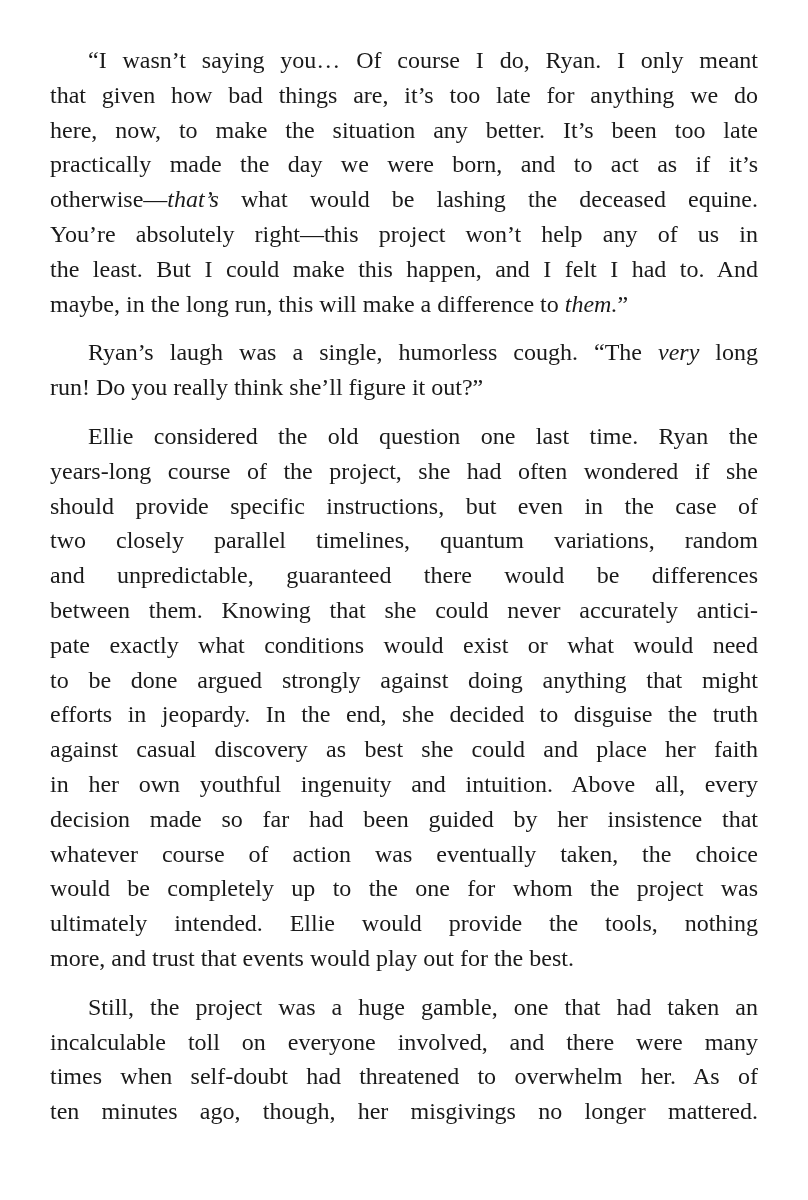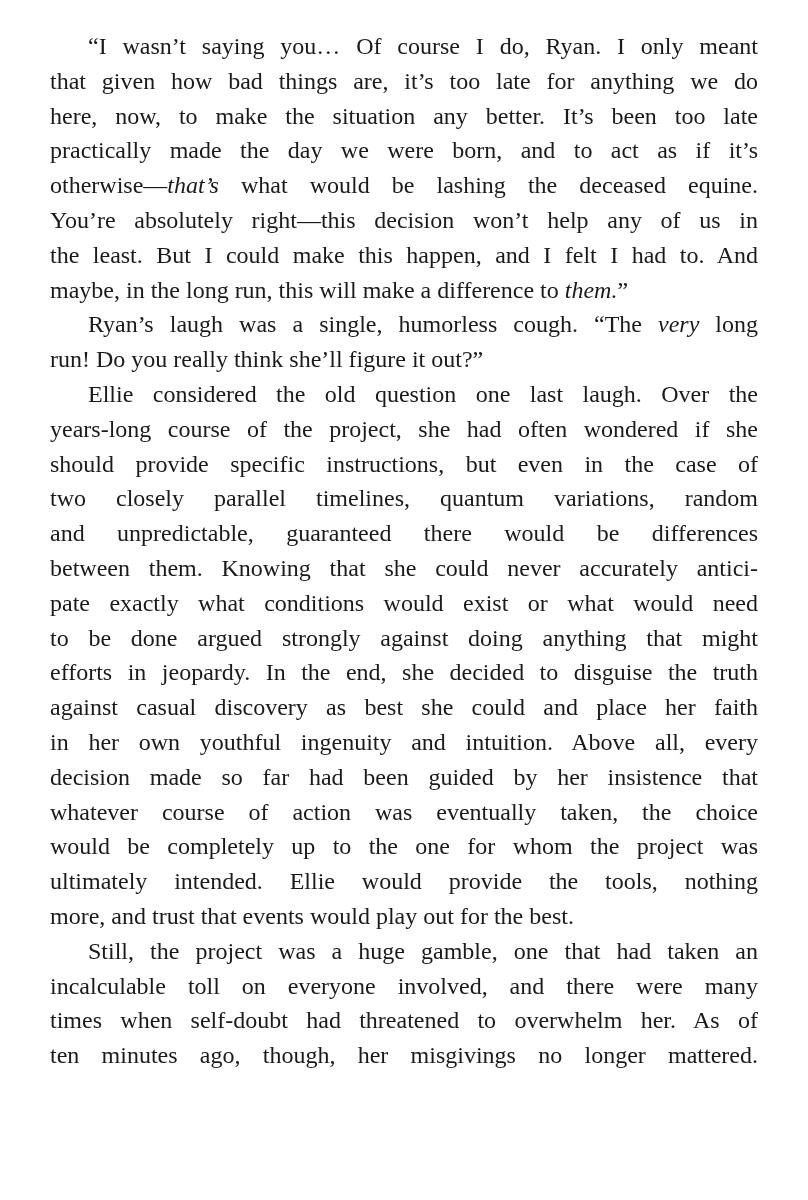--- a/index.html
+++ b/index.html
@@ -28,46 +28,47 @@
   .line {
     text-align: justify;
     text-align-last: justify;
     white-space: normal;
   }
   .line.last {
     text-align-last: left;
   }
   .line.indent {
     text-indent: 38px;
+    margin-top: 14px;
   }
   .line i {
     font-style: italic;
   }
 </style>
 </head>
 <body>
 
 <div class="page">
   <div class="text">
       <div class="paragraph">
         <div class="line indent"><span>“I wasn’t saying you… Of course I do, Ryan. I only meant</span></div>
         <div class="line"><span>that given how bad things are, it’s too late for anything we do</span></div>
         <div class="line"><span>here, now, to make the situation any better. It’s been too late</span></div>
         <div class="line"><span>practically made the day we were born, and to act as if it’s</span></div>
         <div class="line"><span>otherwise—</span><i>that’s</i><span> what would be lashing the deceased equine.</span></div>
-        <div class="line"><span>You’re absolutely right—this decision won’t help any of us in</span></div>
+        <div class="line"><span>You’re absolutely right—this project won’t help any of us in</span></div>
         <div class="line"><span>the least. But I could make this happen, and I felt I had to. And</span></div>
         <div class="line last"><span>maybe, in the long run, this will make a difference to </span><i>them.</i><span>”</span></div>
       </div>
       <div class="paragraph">
         <div class="line indent"><span>Ryan’s laugh was a single, humorless cough. “The </span><i>very</i><span> long</span></div>
         <div class="line last"><span>run! Do you really think she’ll figure it out?”</span></div>
       </div>
       <div class="paragraph">
-        <div class="line indent"><span>Ellie considered the old question one last laugh. Over the</span></div>
+        <div class="line indent"><span>Ellie considered the old question one last time. Ryan the</span></div>
         <div class="line"><span>years-long course of the project, she had often wondered if she</span></div>
         <div class="line"><span>should provide specific instructions, but even in the case of</span></div>
         <div class="line"><span>two closely parallel timelines, quantum variations, random</span></div>
         <div class="line"><span>and unpredictable, guaranteed there would be differences</span></div>
         <div class="line"><span>between them. Knowing that she could never accurately antici-</span></div>
         <div class="line"><span>pate exactly what conditions would exist or what would need</span></div>
         <div class="line"><span>to be done argued strongly against doing anything that might</span></div>
         <div class="line"><span>efforts in jeopardy. In the end, she decided to disguise the truth</span></div>
         <div class="line"><span>against casual discovery as best she could and place her faith</span></div>
         <div class="line"><span>in her own youthful ingenuity and intuition. Above all, every</span></div>

